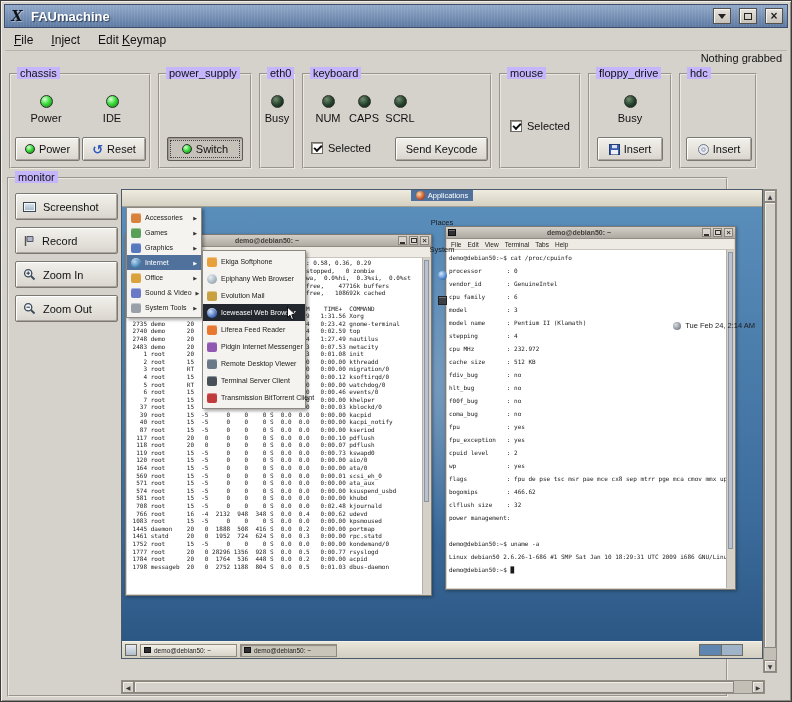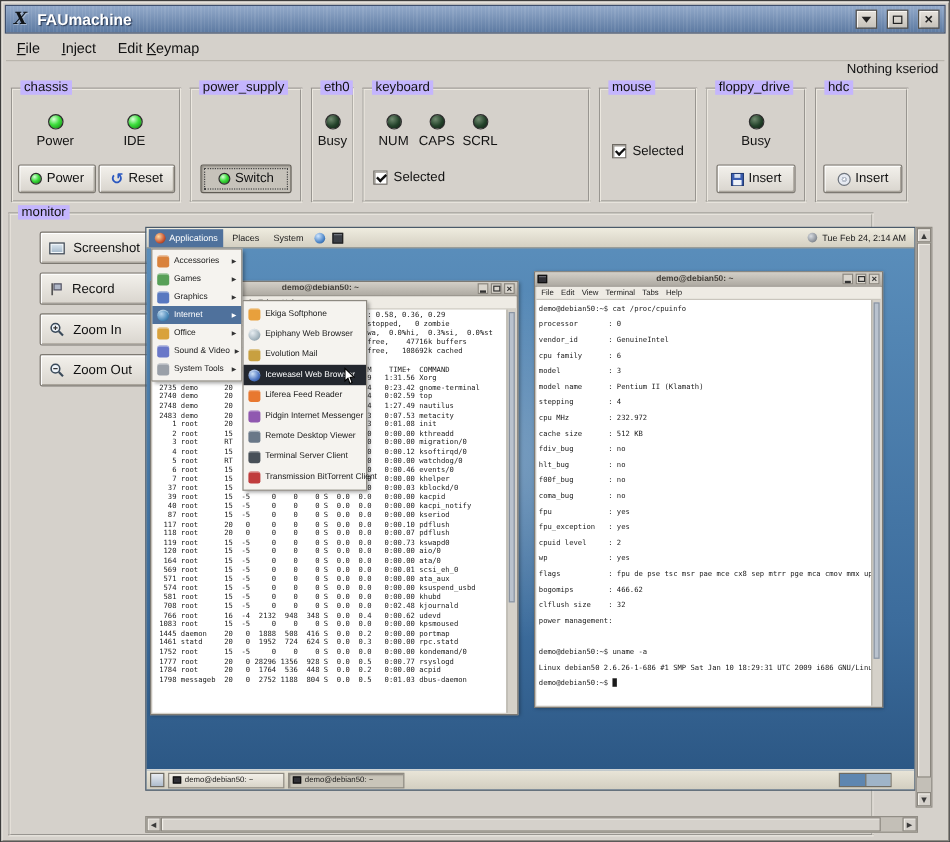--- a/index.html
+++ b/index.html
@@ -49,21 +49,21 @@
   .i-cd{width:11px;height:11px;border-radius:50%;border:1px solid #70767f;flex:none;
     background:radial-gradient(circle,#ffffff 0 14%,#b9c0cc 15% 35%,#e6eaf2 36% 70%,#9aa2b0 100%);}
 
   
   .devices{position:absolute;left:8px;top:72px;height:96px;display:flex;gap:7px;}
   .dev-chassis{width:142px;}.dev-power{width:94px;}.dev-eth0{width:36px;}
   .dev-keyboard{width:190px;}.dev-mouse{width:82px;}.dev-floppy{width:84px;}.dev-hdc{width:78px;}
 
   
   .monitor{position:absolute;left:6px;top:176px;width:721px;height:520px;border:2px groove #ece8e0;}
-  .gbtn.mon{width:103px;height:27px;justify-content:flex-start;padding:0 7px;gap:7px;left:6px;margin-left:18px;}
+  .gbtn.mon{width:103px;height:27px;justify-content:flex-start;padding:0 7px;gap:7px;left:6px;}
   .i-screen{width:13px;height:10px;border:1px solid #3c4754;background:linear-gradient(#dfe9f2,#9fb4c6);
     box-shadow:inset 0 0 0 1px #f4f8fb;flex:none;}
 
   
   .sb{position:absolute;background:#c3bfb7;border:1px solid #928e86;}
   .sb-v{left:754px;top:10px;width:14px;height:484px;}
   .sb-h{left:112px;top:501px;width:644px;height:14px;}
   .sb-btn{position:absolute;width:12px;height:12px;background:#d5d1cb;border:1px solid #8a867e;
     box-shadow:inset 1px 1px 0 #f2efe9;font-family:"DejaVu Sans",sans-serif;font-size:6px;line-height:11px;
     text-align:center;color:#3a3a3a;}
@@ -71,22 +71,22 @@
   .sb-h .left{left:0;top:0;} .sb-h .right{right:0;top:0;}
   .sb-v .thumb{position:absolute;left:0;top:12px;width:12px;height:446px;background:#d5d1cb;border:1px solid #8a867e;box-shadow:inset 1px 1px 0 #f2efe9;}
   .sb-h .thumb{position:absolute;left:12px;top:0;width:600px;height:12px;background:#d5d1cb;border:1px solid #8a867e;box-shadow:inset 1px 1px 0 #f2efe9;}
 
   
   .vm-desktop{position:absolute;left:112px;top:10px;width:642px;height:470px;overflow:hidden;border:1px solid #4a5a6a;
     background:radial-gradient(ellipse 60% 45% at 42% 42%, rgba(255,255,255,.28), transparent 70%),
                linear-gradient(to bottom,#5b8fbc,#3c6c9c 70%,#2a5582);}
 
   
-  .gpanel{position:absolute;left:0;top:0;width:100%;height:17px;z-index:3;display:flex;align-items:center;gap:2px;
-    padding:0 2px;background:linear-gradient(#efecdf,#d4d0c2);border-bottom:1px solid #a39f91;}
+  .gpanel{position:absolute;left:0;top:0;width:100%;height:17px;z-index:3;display:flex;align-items:center;gap:16px;
+    padding:0 2px;background:linear-gradient(#efecdf,#d4d0c2);border-bottom:1px solid #a39f91;flex-direction:column;}
   .gmenu{display:flex;align-items:center;gap:3px;font-size:7.5px;height:15px;padding:1px 5px;color:#1a1a1a;}
   .gmenu.open{background:#4f719c;color:#fff;}
   .foot-icon{width:9px;height:9px;border-radius:50%;flex:none;
     background:radial-gradient(circle at 35% 35%,#ffd9a0,#c85430 60%,#6e2410);}
   .launcher{width:9px;height:9px;flex:none;margin:0 2px;}
   .launch-globe{border-radius:50%;background:radial-gradient(circle at 35% 30%,#cfe6ff,#4d86c8 60%,#1c4a80);}
   .launch-term{background:#3b3f46;border:1px solid #222;box-shadow:inset 0 1px 0 #70747c;}
   .gclock{margin-left:auto;display:flex;align-items:center;gap:4px;font-size:7.5px;padding-right:5px;color:#1a1a1a;}
   .vol-icon{width:8px;height:8px;border-radius:50%;background:radial-gradient(circle at 35% 35%,#d8dce2,#8a9098 65%,#565c64);}
 
@@ -168,21 +168,21 @@
         <span class="g-x">×</span>
       </span>
   </div>
 
   <div class="menubar">
       <span class="menu-item"><span></span><u>F</u><span>ile</span></span>
       <span class="menu-item"><span></span><u>I</u><span>nject</span></span>
       <span class="menu-item"><span>Edit </span><u>K</u><span>eymap</span></span>
     </div>
 
-  <div class="grab-status">Nothing kseriod</div>
+  <div class="grab-status">Nothing grabbed</div>
 
   <div class="devices">
 
     <div class="frame dev-chassis">
       <span class="legend">chassis</span>
       <div class="led-stack" style="left:12px;width:46px;">
         <span class="led on"></span>
         <span class="led-label">Power</span>
       </div>
       <div class="led-stack" style="left:78px;width:46px;">
@@ -226,20 +226,23 @@
         <span class="led-label">CAPS</span>
       </div>
       <div class="led-stack" style="left:78px;width:36px;">
         <span class="led off"></span>
         <span class="led-label">SCRL</span>
       </div>
       <label class="chk-row" style="left:7px;top:67px;">
         <span class="chk checked"></span>
         <span>Selected</span>
       </label>
+      <button class="gbtn" style="left:91px;top:62px;width:93px;">
+        <span>Send Keycode</span>
+      </button>
     </div>
 
     <div class="frame dev-mouse">
       <span class="legend">mouse</span>
       <label class="chk-row" style="left:9px;top:45px;">
         <span class="chk checked"></span>
         <span>Selected</span>
       </label>
     </div>
 

